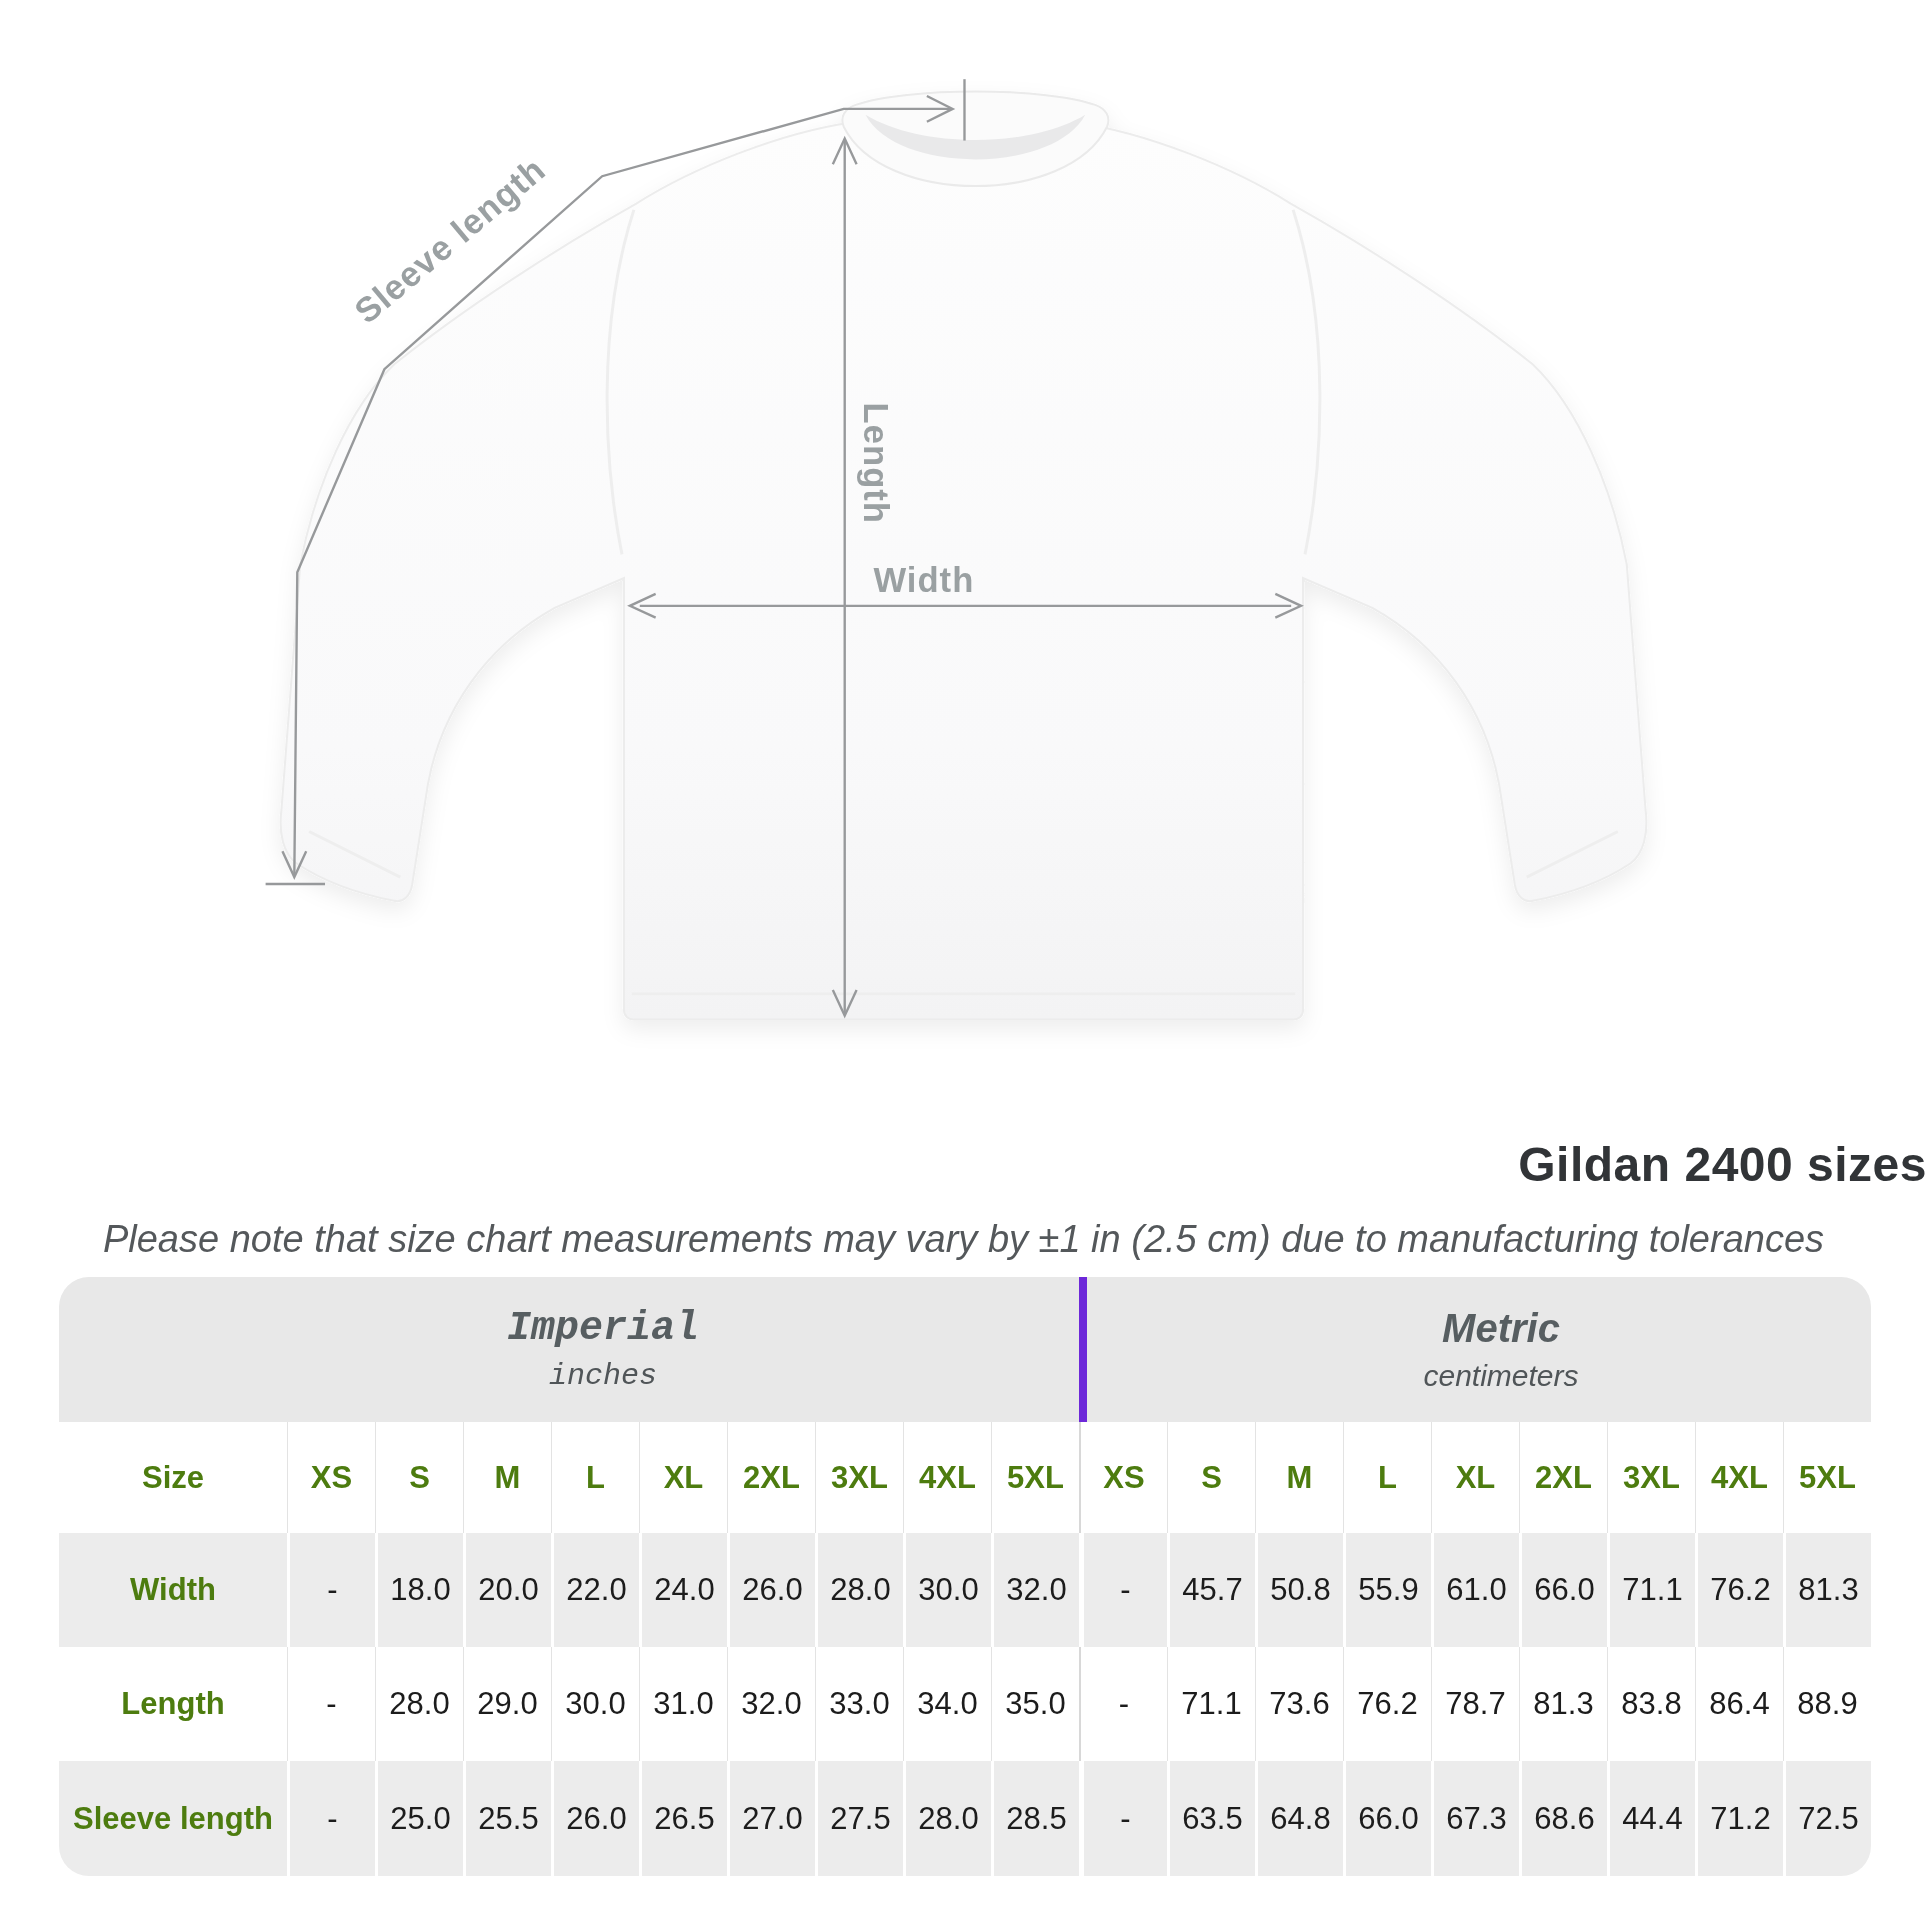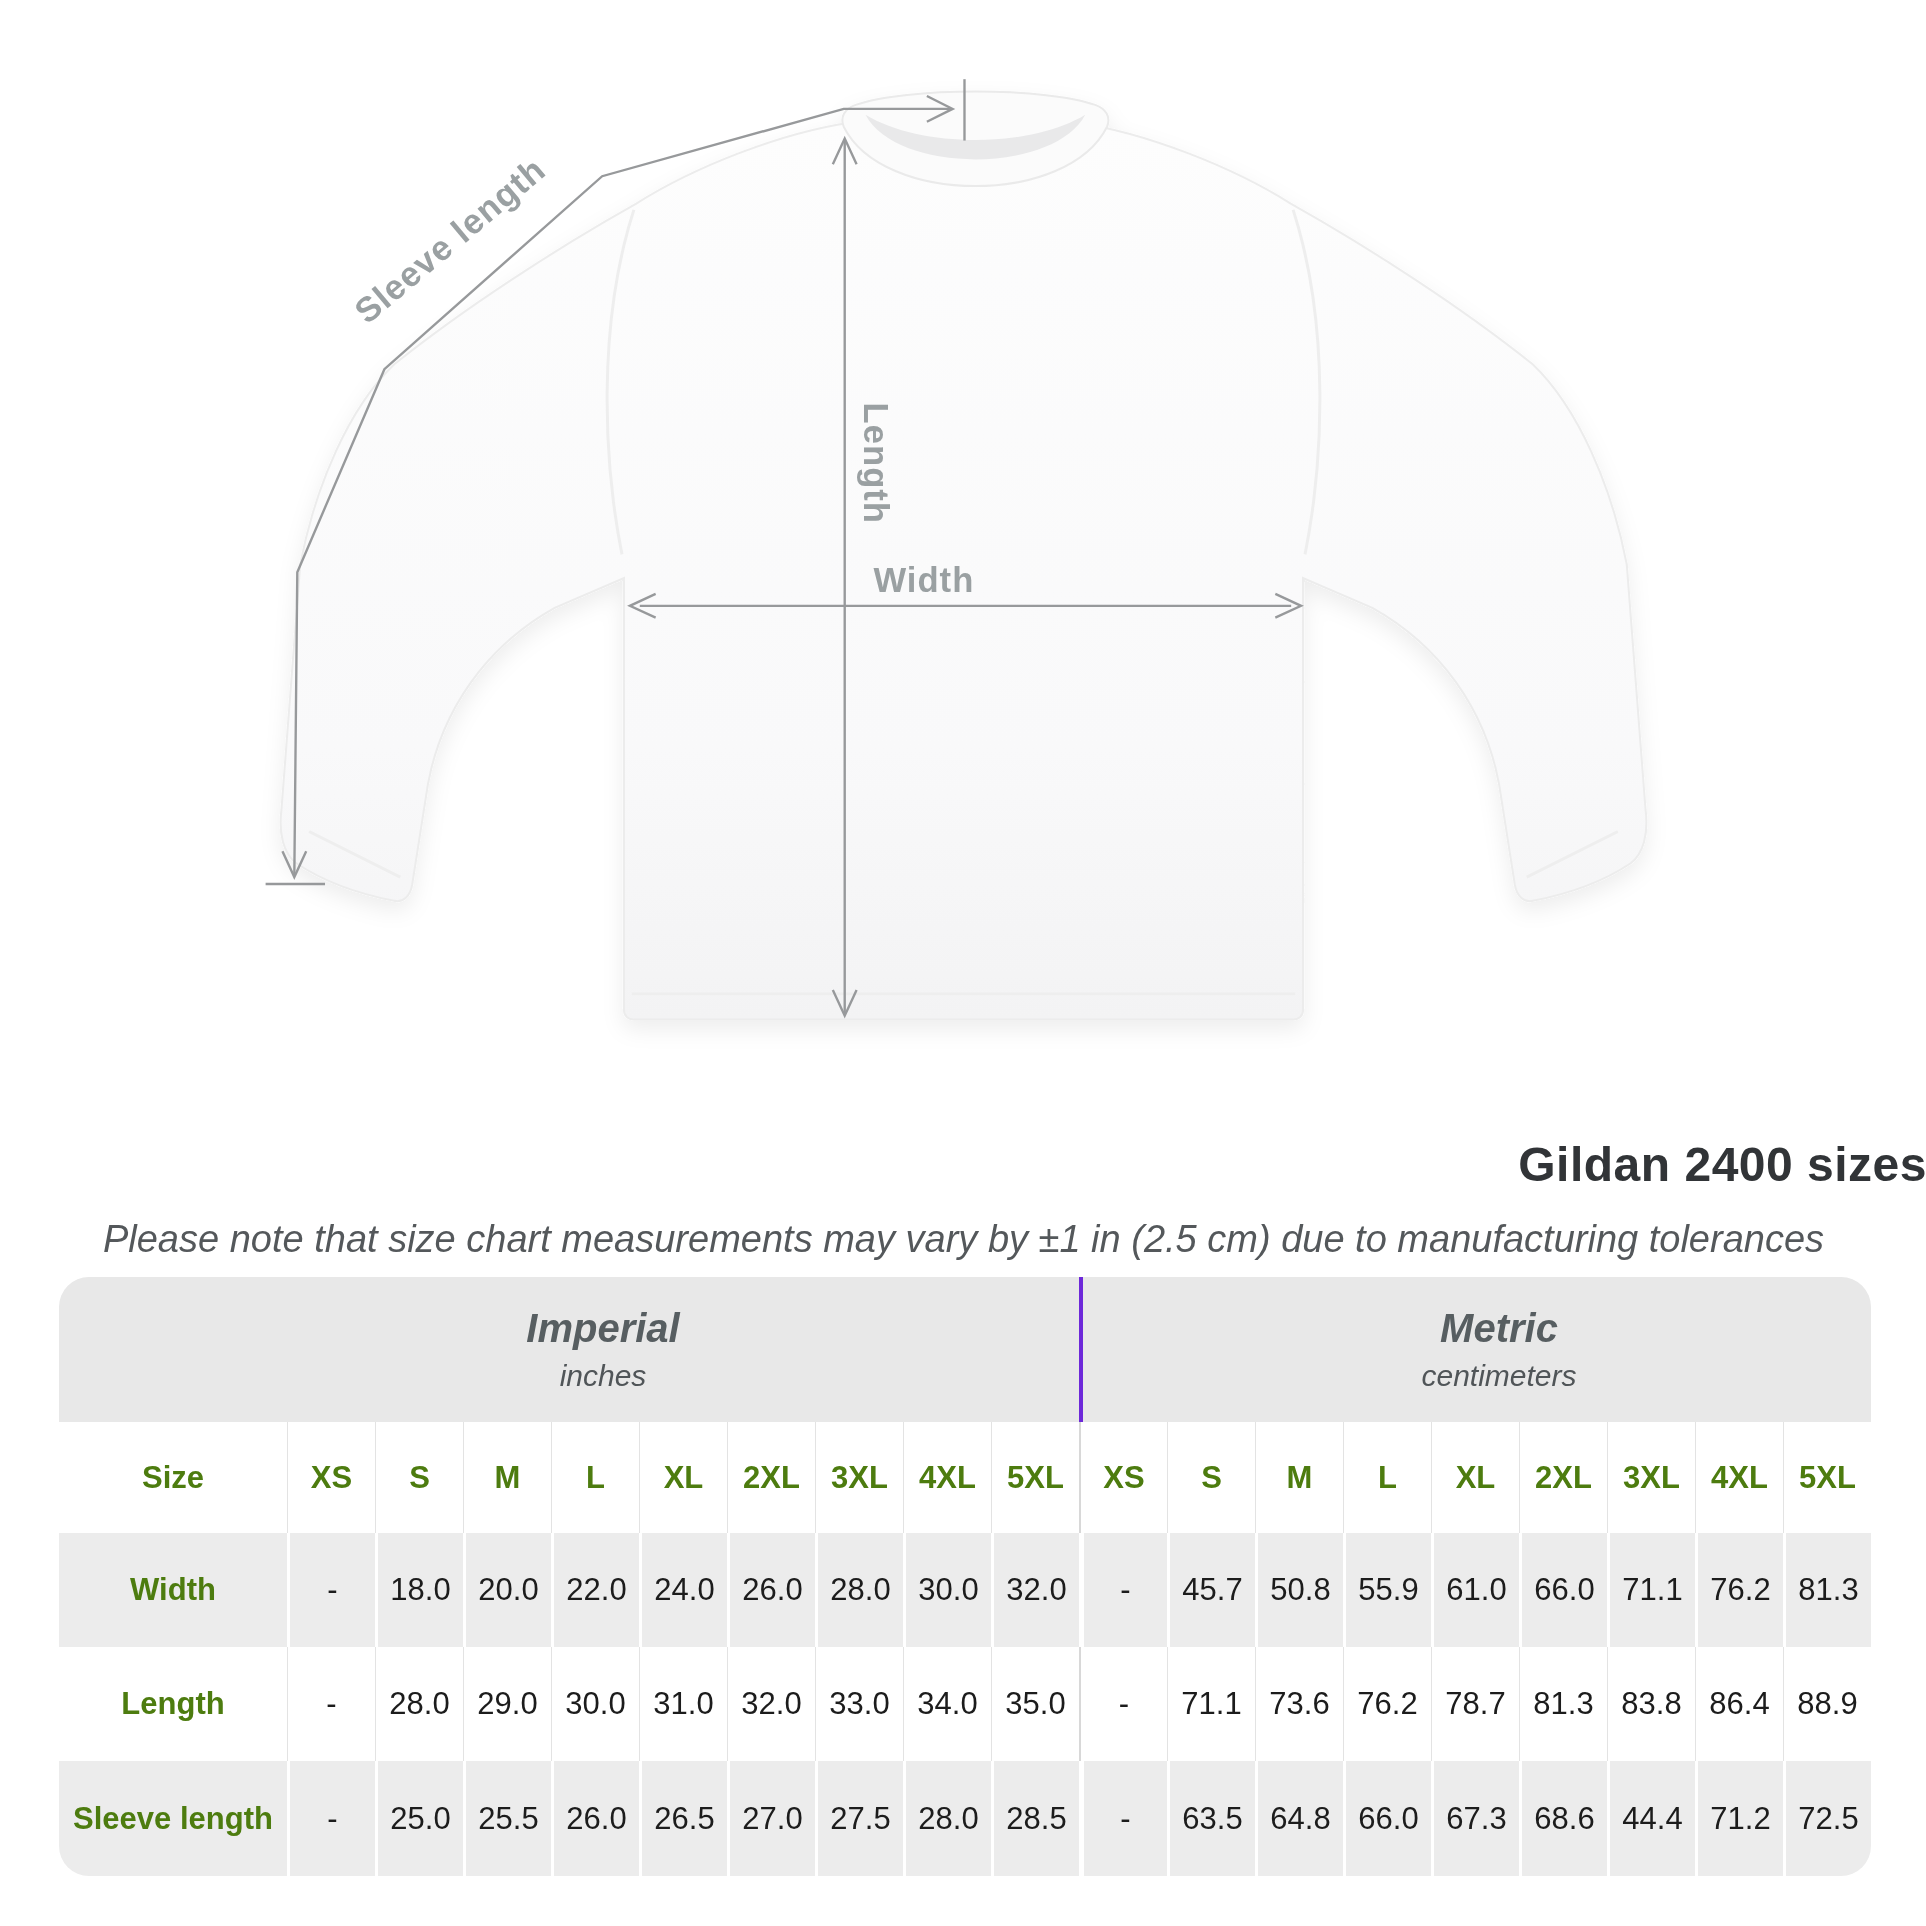--- a/index.html
+++ b/index.html
@@ -15,22 +15,22 @@
   .chart-subtitle{position:absolute;left:0;right:0;top:1218px;text-align:center;
     font-size:38px;font-style:italic;color:#54585b;}
 
   
   .size-table{position:absolute;left:59px;top:1277px;width:1812px;
     display:grid;grid-template-columns:228px repeat(18,1fr);
     grid-template-rows:145px 111px 114px 114px 115px;
     border-radius:30px;overflow:hidden;background:#fff;}
   .unit-cell{grid-row:1;background:#e8e8e8;display:flex;flex-direction:column;
     align-items:center;justify-content:center;gap:8px;}
-  .unit-imperial{grid-column:1/11;padding-left:68px;}
-  .unit-metric{grid-column:11/20;border-left:4px solid #6d28d9;padding-left:44px;}
+  .unit-imperial{grid-column:1/11;padding-left:68px;font-family:Liberation Mono, monospace;}
+  .unit-metric{grid-column:11/20;border-left:8px solid #6d28d9;padding-left:44px;}
   .unit-name{font-size:40px;font-weight:bold;font-style:italic;color:#575e61;}
   .unit-sub{font-size:30px;font-style:italic;color:#505558;}
   .cell{display:flex;align-items:center;justify-content:center;}
   .c-white{background:#ffffff;border-left:1px solid #e3e3e3;}
   .c-gray{background:#ececec;border-left:3px solid #ffffff;}
   .c-white.split{border-left:2px solid #d8d8d8;}
   .c-gray.split{border-left:5px solid #ffffff;}
   .rs{border-left:none !important;}
   .head,.lbl{font-weight:bold;color:#4d7c0f;font-size:31px;}
   .val{color:#1c1c1c;font-size:31px;}

